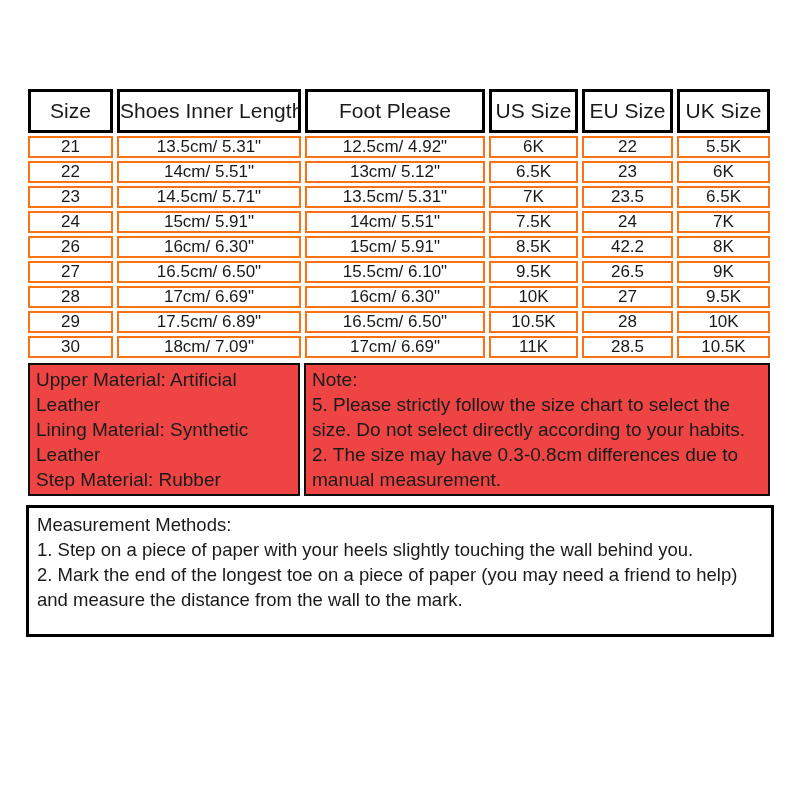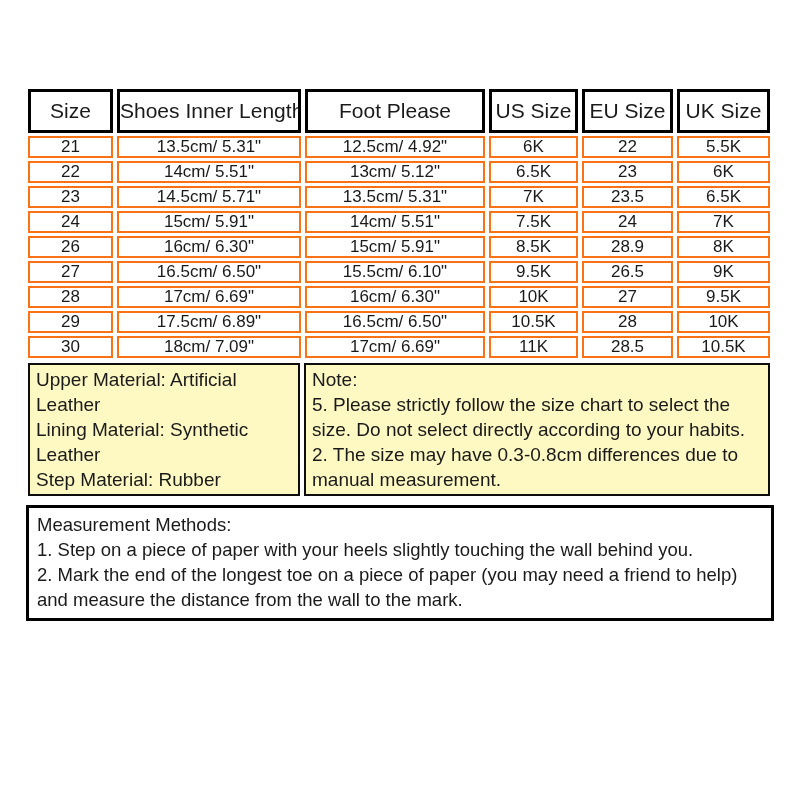--- a/index.html
+++ b/index.html
@@ -60,39 +60,39 @@
   table.info-table {
     border-collapse: separate;
     border-spacing: 4px 3px;
     table-layout: fixed;
     width: 750px;
     margin-left: -4px;
     margin-top: -1px;
   }
   table.info-table td {
     border: 2px solid #0d0d0d;
-    background: #fef9c3;
+    background: #ef4444;
     vertical-align: top;
     padding: 2px 20px 2px 6px;
     font-size: 19px;
     line-height: 25px;
   }
   col.c-materials { width: 272px; }
   col.c-note      { width: 466px; }
   .note-cell { font-size: 18.5px; }
 
   
   .measure-box {
     box-sizing: border-box;
     width: 748px;
     margin-left: -2px;
     margin-top: 6px;
     border: 3px solid #000000;
     background: #ffffff;
-    padding: 4px 4px 6px 8px;
+    padding: 4px 4px 22px 8px;
     font-size: 18.5px;
     line-height: 25px;
   }
   .textline { white-space: normal; }
 </style>
 </head>
 <body>
 
 <div class="page">
 
@@ -146,21 +146,21 @@
           <td>14cm/ 5.51"</td>
           <td>7.5K</td>
           <td>24</td>
           <td>7K</td>
         </tr>
         <tr>
           <td>26</td>
           <td>16cm/ 6.30"</td>
           <td>15cm/ 5.91"</td>
           <td>8.5K</td>
-          <td>28.9</td>
+          <td>42.2</td>
           <td>8K</td>
         </tr>
         <tr>
           <td>27</td>
           <td>16.5cm/ 6.50"</td>
           <td>15.5cm/ 6.10"</td>
           <td>9.5K</td>
           <td>26.5</td>
           <td>9K</td>
         </tr>

